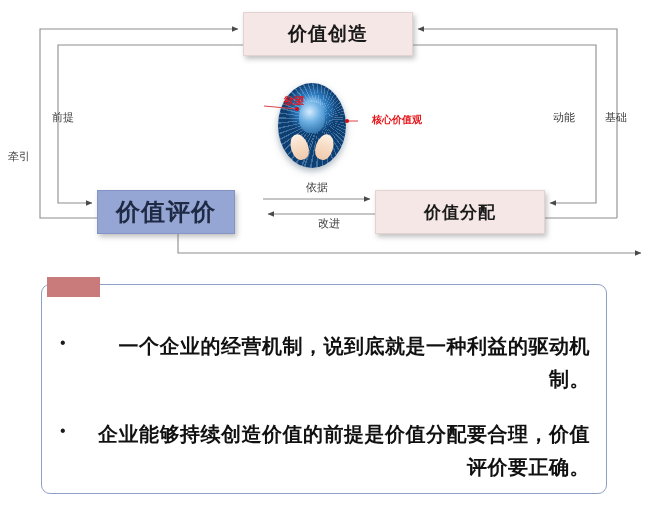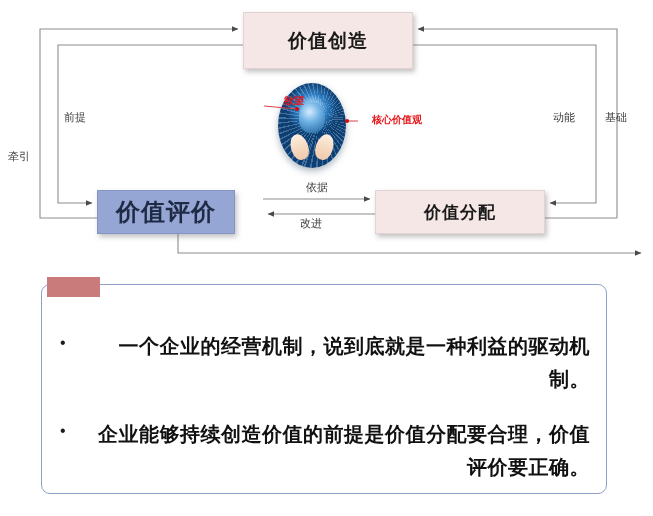--- a/index.html
+++ b/index.html
@@ -18,34 +18,34 @@
   .node{
     position:absolute;
     display:flex;align-items:center;justify-content:center;
     font-weight:bold;color:#1a1a1a;
     box-sizing:border-box;
     box-shadow:2px 3px 5px rgba(120,120,120,.45);
   }
   .node.pink{background:#f5e7e6;border:1px solid #e2d2d1;}
   .node.blue{background:#96a6d4;border:1px solid #8494c4;color:#1f2a44;}
 
-  #node-create{left:243px;top:12px;width:170px;height:57px;font-size:19px;letter-spacing:1px;}
+  #node-create{left:243px;top:12px;width:170px;height:44px;font-size:19px;letter-spacing:1px;}
   #node-eval{left:97px;top:190px;width:138px;height:44px;font-size:24px;letter-spacing:1px;}
   #node-alloc{left:375px;top:190px;width:170px;height:44px;font-size:17px;letter-spacing:1px;}
 
   .edge-label{
     position:absolute;font-size:11px;color:#3c3c3c;
     white-space:nowrap;line-height:1;
   }
   #lbl-qianyin{left:8px;top:112px;margin-top:39px;}
-  #lbl-qianti{left:64px;top:112px;}
+  #lbl-qianti{left:52px;top:112px;}
   #lbl-dongneng{left:553px;top:112px;text-align:right;}
   #lbl-jichu{left:605px;top:112px;}
   #lbl-yiju{left:306px;top:182px;}
-  #lbl-gaijin{left:300px;top:218px;}
+  #lbl-gaijin{left:318px;top:218px;}
 
   
   #globe-art{position:absolute;left:278px;top:83px;width:68px;height:85px;}
   .globe-body{
     position:absolute;left:0;top:0;width:68px;height:85px;
     border-radius:50% / 50%;
     background:
       radial-gradient(ellipse 38% 30% at 50% 30%, #eaf4ff 0%, #9fd0f5 22%, #2f7fc4 55%, #0d3f73 100%),
       linear-gradient(135deg,#0b3a6b 0%,#1567a8 45%,#072a52 100%);
     box-shadow:0 3px 7px rgba(90,110,130,.5);

